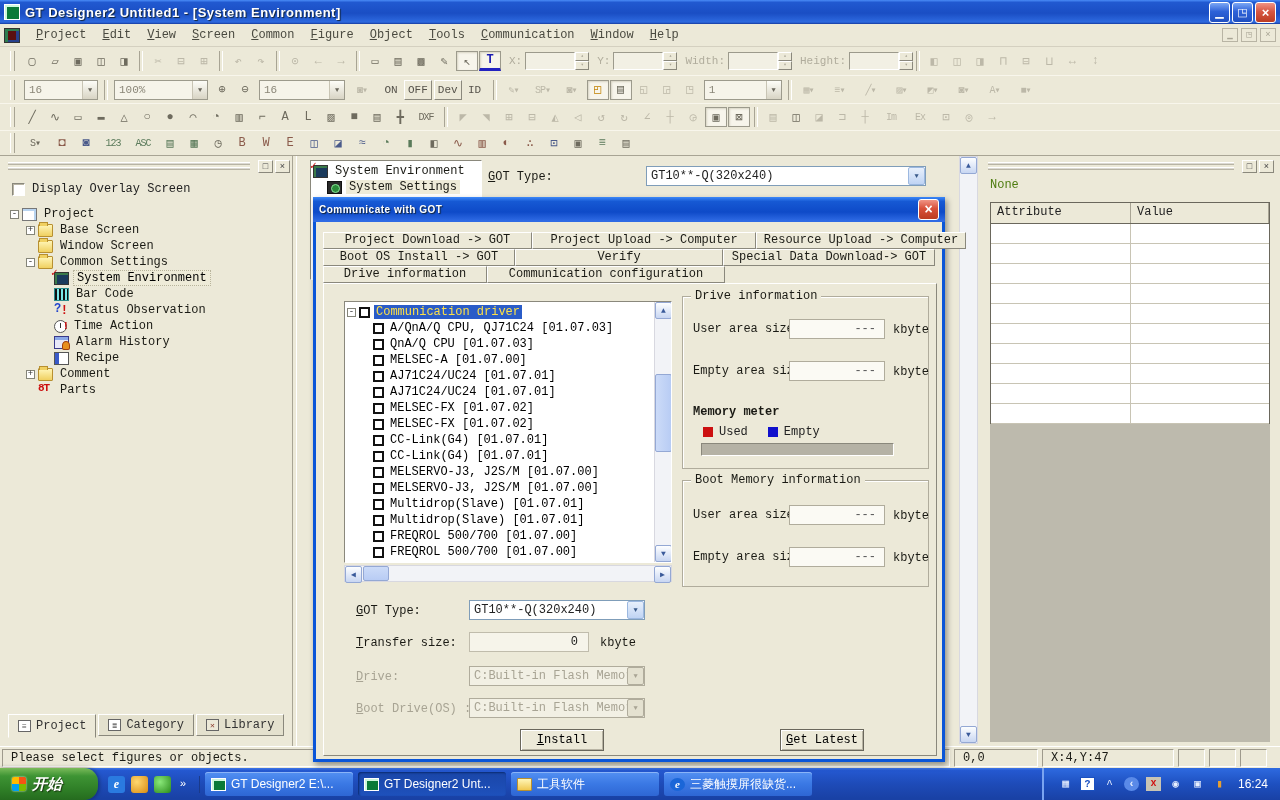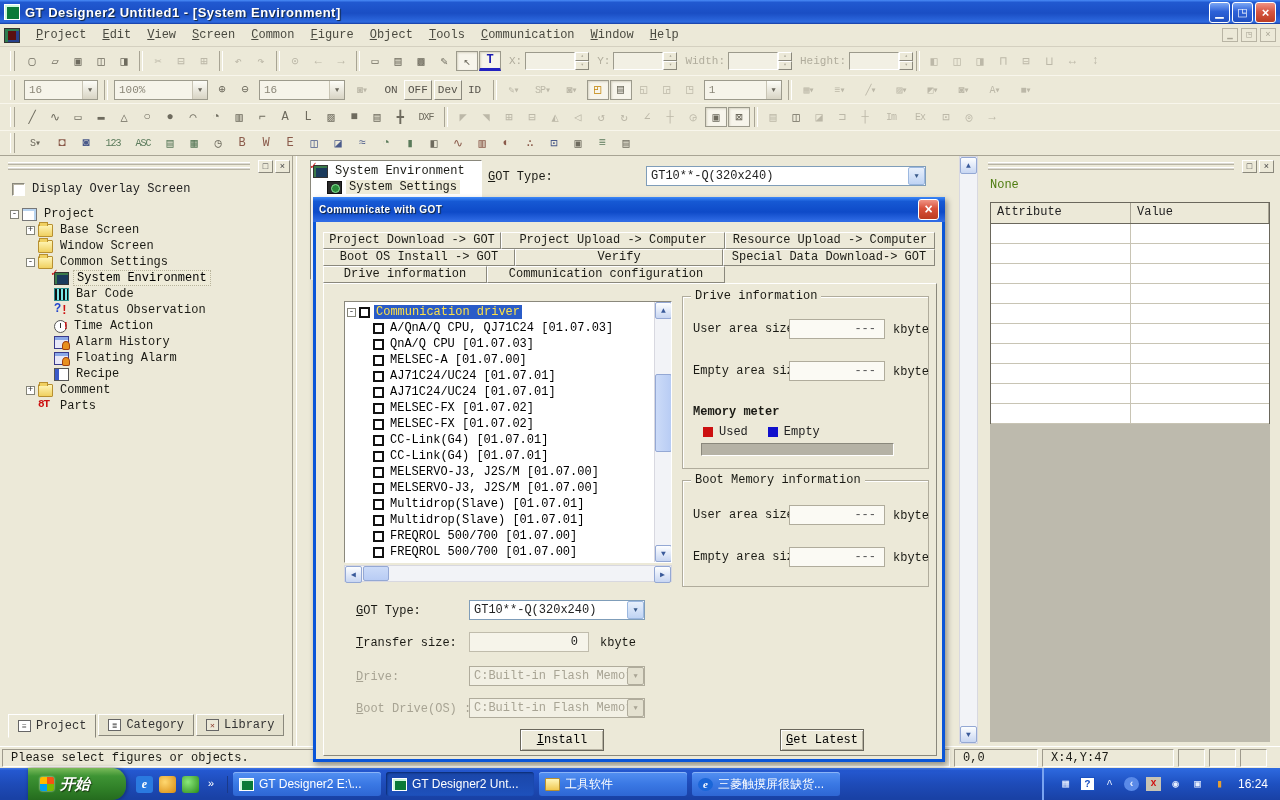--- a/index.html
+++ b/index.html
@@ -190,21 +190,21 @@
   
   #statusbar { position:absolute; left:0; top:746px; width:1280px; height:22px; background:#ECE9D8; border-top:1px solid #fff; display:flex; align-items:center; gap:4px; padding:0 2px; }
   .spane { height:18px; border:1px solid; border-color:#9E9A8C #fff #fff #9E9A8C; padding:1px 8px; color:#1a1a14; white-space:nowrap; overflow:hidden; }
   #sp-msg { width:948px; }
   #sp-c1 { width:84px; }
   #sp-c2 { width:132px; }
   .spane.mini { width:27px; }
 
   
   #taskbar { position:absolute; left:0; top:768px; width:1280px; height:32px;
-    background:linear-gradient(180deg,#3E76E8 0%,#2458D0 8%,#1E4BB8 50%,#1941A5 95%); display:flex; align-items:center;padding-left:28px; }
+    background:linear-gradient(180deg,#3E76E8 0%,#2458D0 8%,#1E4BB8 50%,#1941A5 95%); display:flex; align-items:center; }
   #startbtn { width:98px; height:32px; border-radius:0 14px 14px 0;
     background:linear-gradient(180deg,#7ABB5A 0%,#3E9434 25%,#2E7D26 70%,#256B1E 100%);
     display:flex; align-items:center; gap:6px; padding:0 12px; box-shadow:1px 0 4px rgba(0,0,0,.4); }
   #startflag { width:14px; height:14px; border-radius:2px;
     background:conic-gradient(#F65314 0 25%, #7CBB00 0 50%, #00A1F1 0 75%, #FFBB00 0); box-shadow:0 0 2px #fff; }
   #startbtn .stext { color:#fff; font-weight:bold; font-style:italic; font-size:15px; font-family:"Liberation Sans",sans-serif; text-shadow:1px 1px 1px #1A3A10; }
   #quicklaunch { display:flex; align-items:center; gap:6px; padding:0 10px; border-right:1px solid #1A3A8A; }
   .qlicon { width:17px; height:17px; border-radius:3px; text-align:center; line-height:16px; font-size:12px; color:#fff; }
   .qlie { background:#2A7AE0; font-style:italic; font-weight:bold; font-family:"Liberation Serif",serif; }
   .qlcoin { background:radial-gradient(circle at 35% 35%,#FFD870,#D88A10); font-size:0; }
@@ -536,25 +536,20 @@
           <span class="ticon clockic"></span>
           <span class="tlabel">Time Action</span>
         </div>
 
         <div class="trow" style="padding-left: 32px;">
           <span class="texp"></span>
           <span class="ticon alarmic"></span>
           <span class="tlabel">Alarm History</span>
         </div>
 
-        <div class="trow" style="padding-left: 32px;">
-          <span class="texp"></span>
-          <span class="ticon floatic"></span>
-          <span class="tlabel">Floating Alarm</span>
-        </div>
 
         <div class="trow" style="padding-left: 32px;">
           <span class="texp"></span>
           <span class="ticon recipeic"></span>
           <span class="tlabel">Recipe</span>
         </div>
 
         <div class="trow" style="padding-left: 16px;">
           <span class="texp">+</span>
           <span class="ticon folder"></span>
@@ -686,21 +681,21 @@
   </div>
 </div>
 
 <div id="dialog">
   <div id="dlg-title">
     <span class="ttext">Communicate with GOT</span>
     <span id="dlg-close">×</span>
   </div>
 
   <div id="tabrow1" class="xtabrow">
-    <div class="xtab" style="width: 178px;">Project Download -&gt; GOT</div>
+    <div class="xtab" style="width: 209px;">Project Download -&gt; GOT</div>
       <div class="xtab" style="width: 224px;">Project Upload -&gt; Computer</div>
       <div class="xtab" style="width: 210px;">Resource Upload -&gt; Computer</div>
   </div>
   <div id="tabrow2" class="xtabrow">
     <div class="xtab" style="width: 192px;">Boot OS Install -&gt; GOT</div>
       <div class="xtab" style="width: 208px;">Verify</div>
       <div class="xtab" style="width: 212px;">Special Data Download-&gt; GOT</div>
   </div>
   <div id="tabrow3" class="xtabrow">
     <div class="xtab" style="width: 164px;">Drive information</div>

